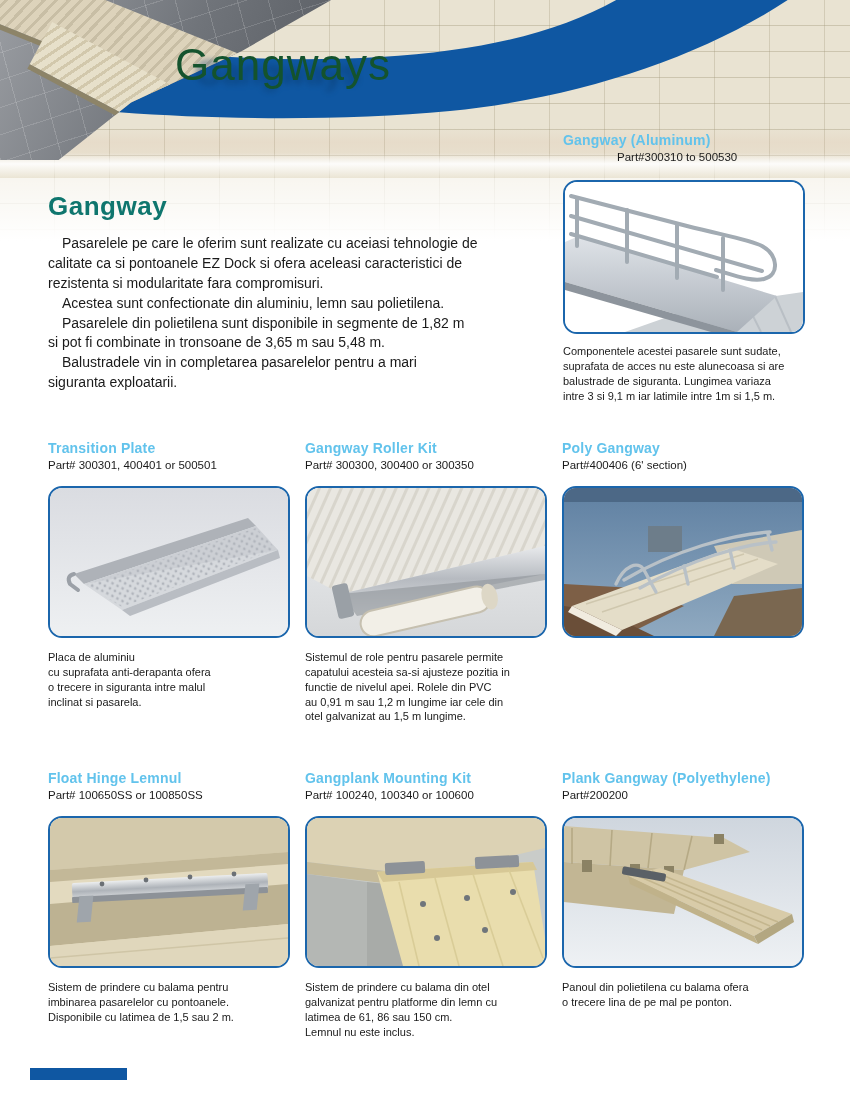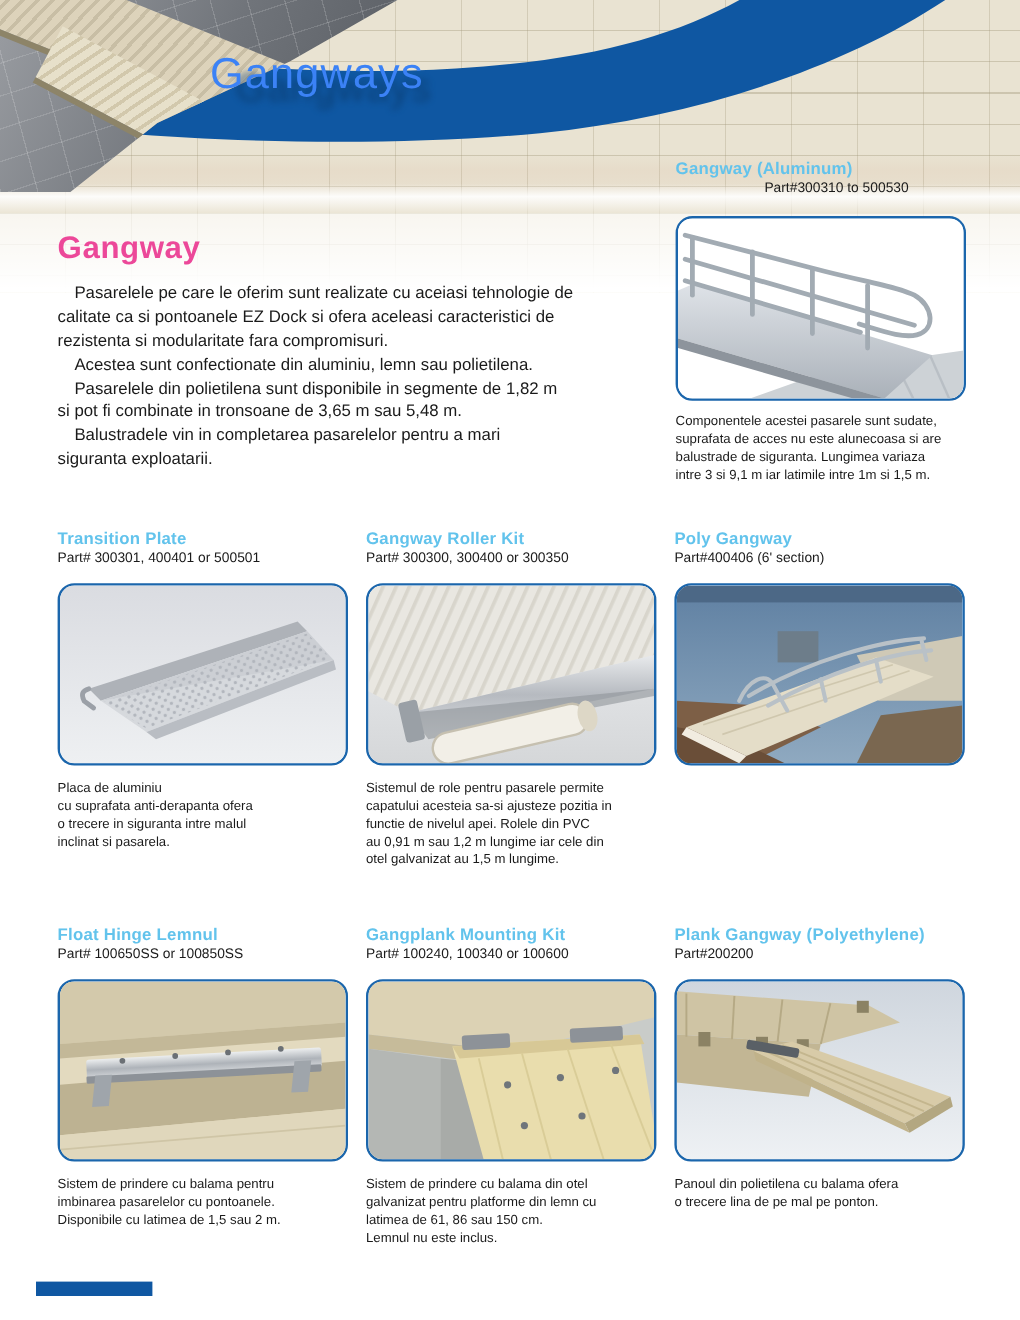--- a/index.html
+++ b/index.html
@@ -14,39 +14,39 @@
       repeating-linear-gradient(to right, rgba(0,0,0,0) 0 54px, rgba(158,148,118,.30) 54px 55px);}
   .tiles-fade{position:absolute;left:0;top:178px;width:850px;height:66px;background-color:#f0ebdd;
     background-image:
       linear-gradient(to bottom, rgba(255,255,255,.55) 0, rgba(255,255,255,.8) 55%, #fff 95%),
       repeating-linear-gradient(to bottom, rgba(0,0,0,0) 0 25px, rgba(158,148,118,.30) 25px 26px),
       repeating-linear-gradient(to right, rgba(0,0,0,0) 0 54px, rgba(158,148,118,.24) 54px 55px);}
   
   .swoosh{position:absolute;left:0;top:0;width:850px;height:170px;}
   .banner-echo{position:absolute;left:196px;top:54px;font-size:33px;font-weight:400;
     color:#0a3c70;filter:blur(3px);opacity:.85;letter-spacing:1px;}
-  .banner-title{position:absolute;left:175px;top:40px;margin:0;font-size:36px;font-weight:400;
-    color:#3b82f6;letter-spacing:1px;}
+  .banner-title{position:absolute;left:175px;top:40px;margin:0;font-size:44px;font-weight:400;
+    color:#14532d;letter-spacing:1px;}
   
   .corner-photo{position:absolute;left:0;top:0;width:345px;height:160px;overflow:hidden;
     clip-path:polygon(0 0, 96% 0, 70% 32%, 38% 64%, 17% 100%, 0 100%);
     background:linear-gradient(115deg,#9a9da2 0%,#70747a 50%,#54585e 100%);}
   .corner-photo .cubes{position:absolute;inset:0;
     background-image:
       repeating-linear-gradient(75deg, rgba(255,255,255,.16) 0 1px, rgba(0,0,0,0) 1px 30px),
       repeating-linear-gradient(-18deg, rgba(255,255,255,.14) 0 1px, rgba(0,0,0,0) 1px 26px);}
   .plank{position:absolute;border-bottom:5px solid #8d8468;}
   .plank1{left:-34px;top:14px;width:335px;height:62px;transform:rotate(22deg);
     background:repeating-linear-gradient(112deg,#ddd3bb 0 6px,#c8be a5 6px 9px);
     background:repeating-linear-gradient(112deg,#ddd3bb 0 6px,#c8bea5 6px 9px);}
   .plank2{left:26px;top:74px;width:235px;height:48px;transform:rotate(28deg);
     background:repeating-linear-gradient(118deg,#e7e0ca 0 6px,#d2c8ac 6px 9px);}
   
   .main-heading{position:absolute;left:48px;top:191px;margin:0;font-size:26px;font-weight:700;
-    color:#ec4899;letter-spacing:.5px;}
+    color:#0f766e;letter-spacing:.5px;}
   .intro{position:absolute;left:48px;top:234px;width:525px;font-size:14px;line-height:1.42;}
   .intro p{margin:0;text-indent:14px;white-space:pre-line;}
   .prod-title{margin:0;font-size:14px;font-weight:700;color:#62c3ec;letter-spacing:.2px;}
   .prod-part{margin:0;font-size:11.5px;color:#1a1a1a;}
   .prod-caption{font-size:11px;line-height:1.35;white-space:pre-line;color:#1a1a1a;}
   .img-frame{border:2px solid #1b66ac;border-radius:14px;overflow:hidden;background:#fff;
     display:block;}
   .abs{position:absolute;}
   .footer-bar{position:absolute;left:30px;top:1068px;width:97px;height:12px;background:#0f57a2;}
 </style>
@@ -65,21 +65,21 @@
   <div class="corner-photo">
     <div class="cubes"></div>
     <div class="plank plank1"></div>
     <div class="plank plank2"></div>
   </div>
 
   <div class="banner-echo">Gangways</div>
   <h1 class="banner-title">Gangways</h1>
 
   <h3 class="prod-title abs" style="left:563px;top:132px;">Gangway (Aluminum)</h3>
-  <div class="prod-part abs" style="left:592px;top:151px;padding-left:45px;">Part#300310 to 500530</div>
+  <div class="prod-part abs" style="left:572px;top:151px;padding-left:45px;">Part#300310 to 500530</div>
   <div class="img-frame abs" style="left:563px;top:180px;width:238px;height:150px;">
     <svg viewBox="0 0 238 150" width="238" height="150">
       <rect width="238" height="150" fill="#ffffff"></rect>
       <polygon points="60,150 238,150 238,110 128,126" fill="#cdd2d6"></polygon>
       <g stroke="#b9bfc5" stroke-width="2">
         <line x1="150" y1="122" x2="166" y2="150"></line>
           <line x1="180" y1="118" x2="196" y2="150"></line>
           <line x1="210" y1="114" x2="226" y2="150"></line>
       </g>
       <defs>

